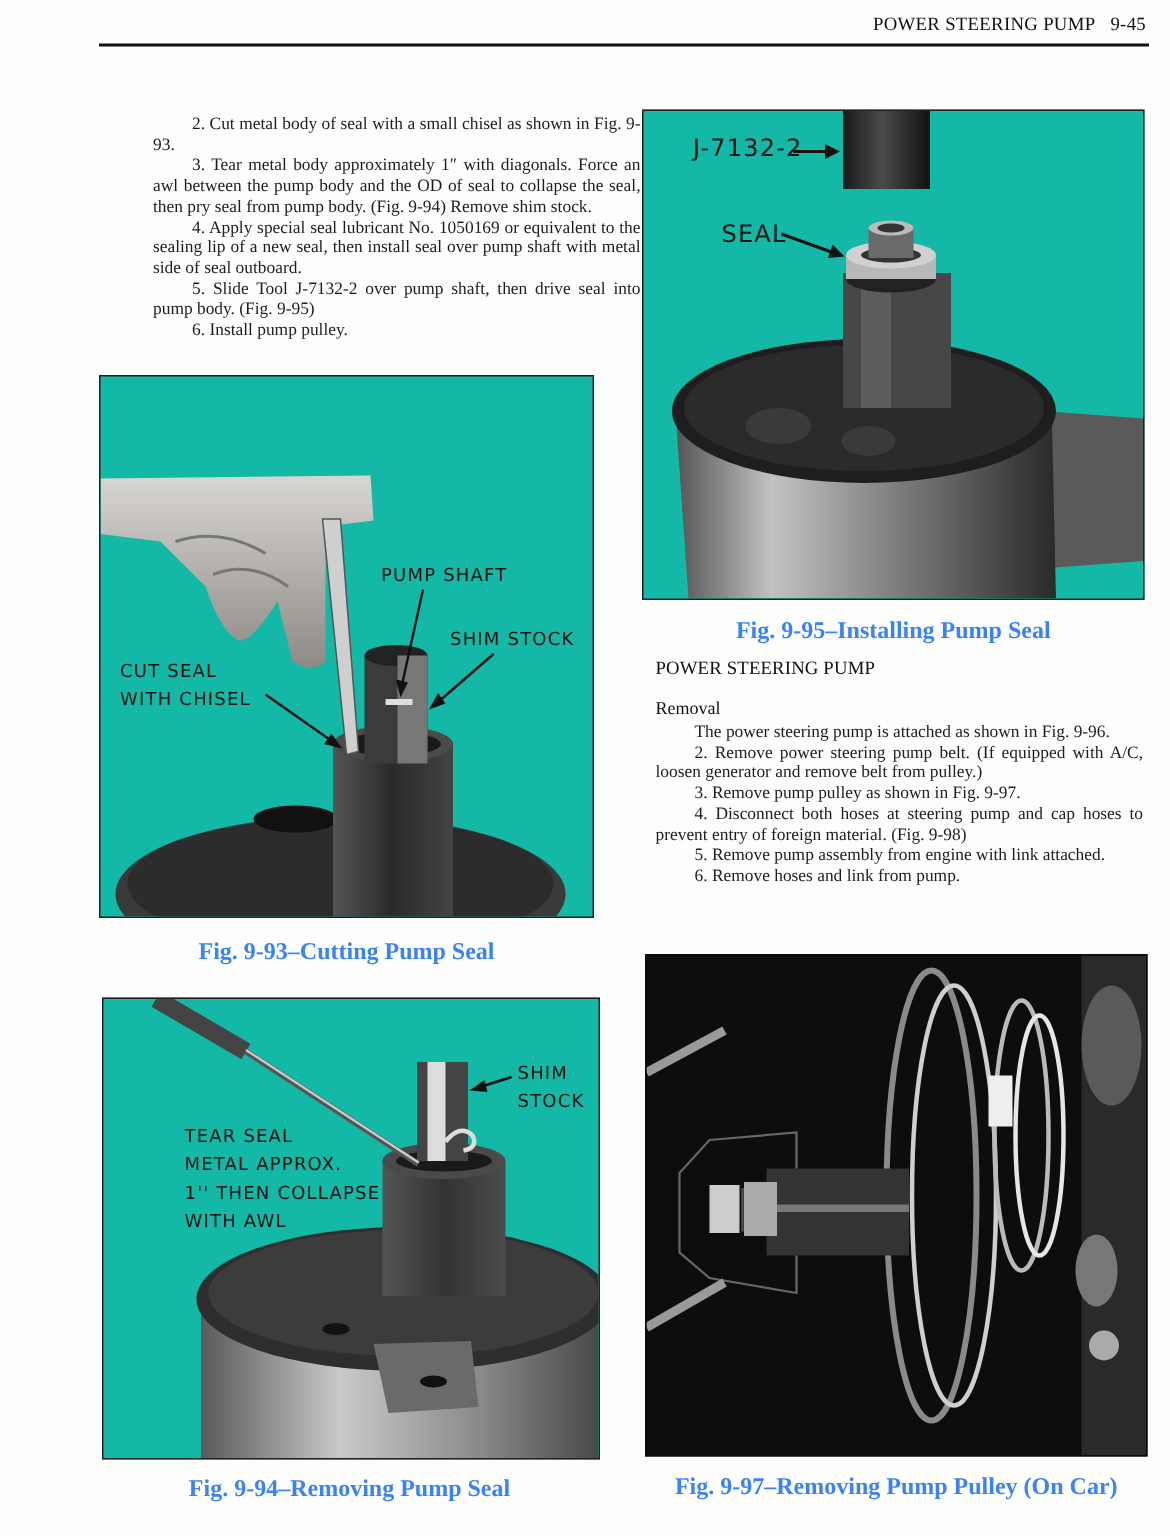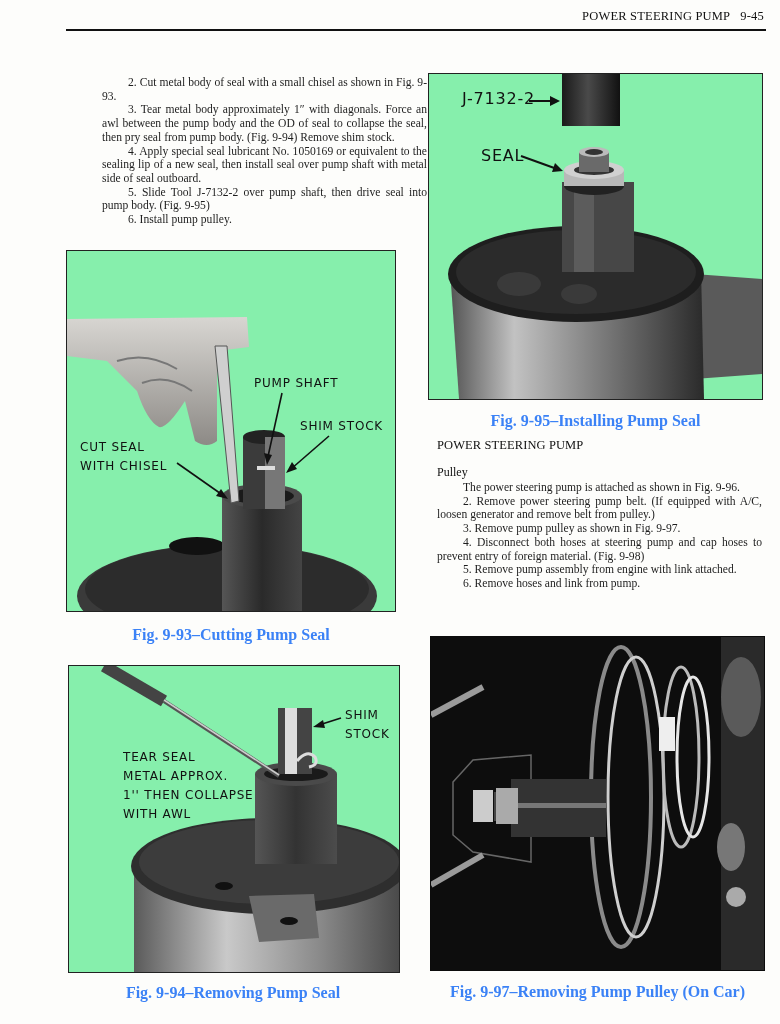--- a/index.html
+++ b/index.html
@@ -20,21 +20,21 @@
   
   .para {
     position: absolute; font-size: 11.6px; line-height: 13.7px;
     text-align: justify; color: #1d1d1d;
   }
   .para p { margin: 0; text-indent: 26px; }
   .section-title { position: absolute; font-size: 12.5px; letter-spacing: 0.1px; color: #111; }
   .sub-title { position: absolute; font-size: 12px; color: #111; }
 
   
-  .fig { position: absolute; border: 1.5px solid #222; overflow: hidden; background: #86efac; }
+  .fig { position: absolute; border: 1.5px solid #222; overflow: hidden; background: #14b8a6; }
   .caption { position: absolute; font-size: 16px; text-align: center; color: #3b82f6; font-weight: bold; }
   .callout {
     position: absolute; font-family: "DejaVu Sans", "Liberation Sans", sans-serif;
     font-size: 12px; line-height: 19px; color: #111; letter-spacing: 0.8px;
     white-space: nowrap;
   }
   svg { display: block; }
 </style>
 </head>
 <body>
@@ -195,21 +195,21 @@
     <polygon points="131,27 121,22 121,32" fill="#111"></polygon>
     <line x1="92" y1="82" x2="128" y2="95" stroke="#111" stroke-width="2"></line>
     <polygon points="134,97 123,98 126,89" fill="#111"></polygon>
   </svg>
   <div class="callout" style="left:33px; top:15px; font-size:16px;">J-7132-2</div>
   <div class="callout" style="left:52px; top:72px; font-size:16px;">SEAL</div>
 </div>
 <div class="caption" style="left:428px; top:412px; width:335px;">Fig. 9-95–Installing Pump Seal</div>
 
 <div class="section-title" style="left:437px; top:438px;">POWER STEERING PUMP</div>
-<div class="sub-title" style="left:437px; top:465px;">Pulley</div>
+<div class="sub-title" style="left:437px; top:465px;">Removal</div>
 <div class="para" style="left:437px; top:481px; width:325px;">
   <p>The power steering pump is attached as shown in Fig. 9-96.</p>
   <p><span>2.</span> <span>Remove power steering pump belt. (If equipped with A/C, loosen generator and remove belt from pulley.)</span></p>
   <p><span>3.</span> <span>Remove pump pulley as shown in Fig. 9-97.</span></p>
   <p><span>4.</span> <span>Disconnect both hoses at steering pump and cap hoses to prevent entry of foreign material. (Fig. 9-98)</span></p>
   <p><span>5.</span> <span>Remove pump assembly from engine with link attached.</span></p>
   <p><span>6.</span> <span>Remove hoses and link from pump.</span></p>
 </div>
 
 <div class="fig" style="left:430px; top:636px; width:333px; height:333px; background:#0c0c0c; border-color:#0c0c0c;">

